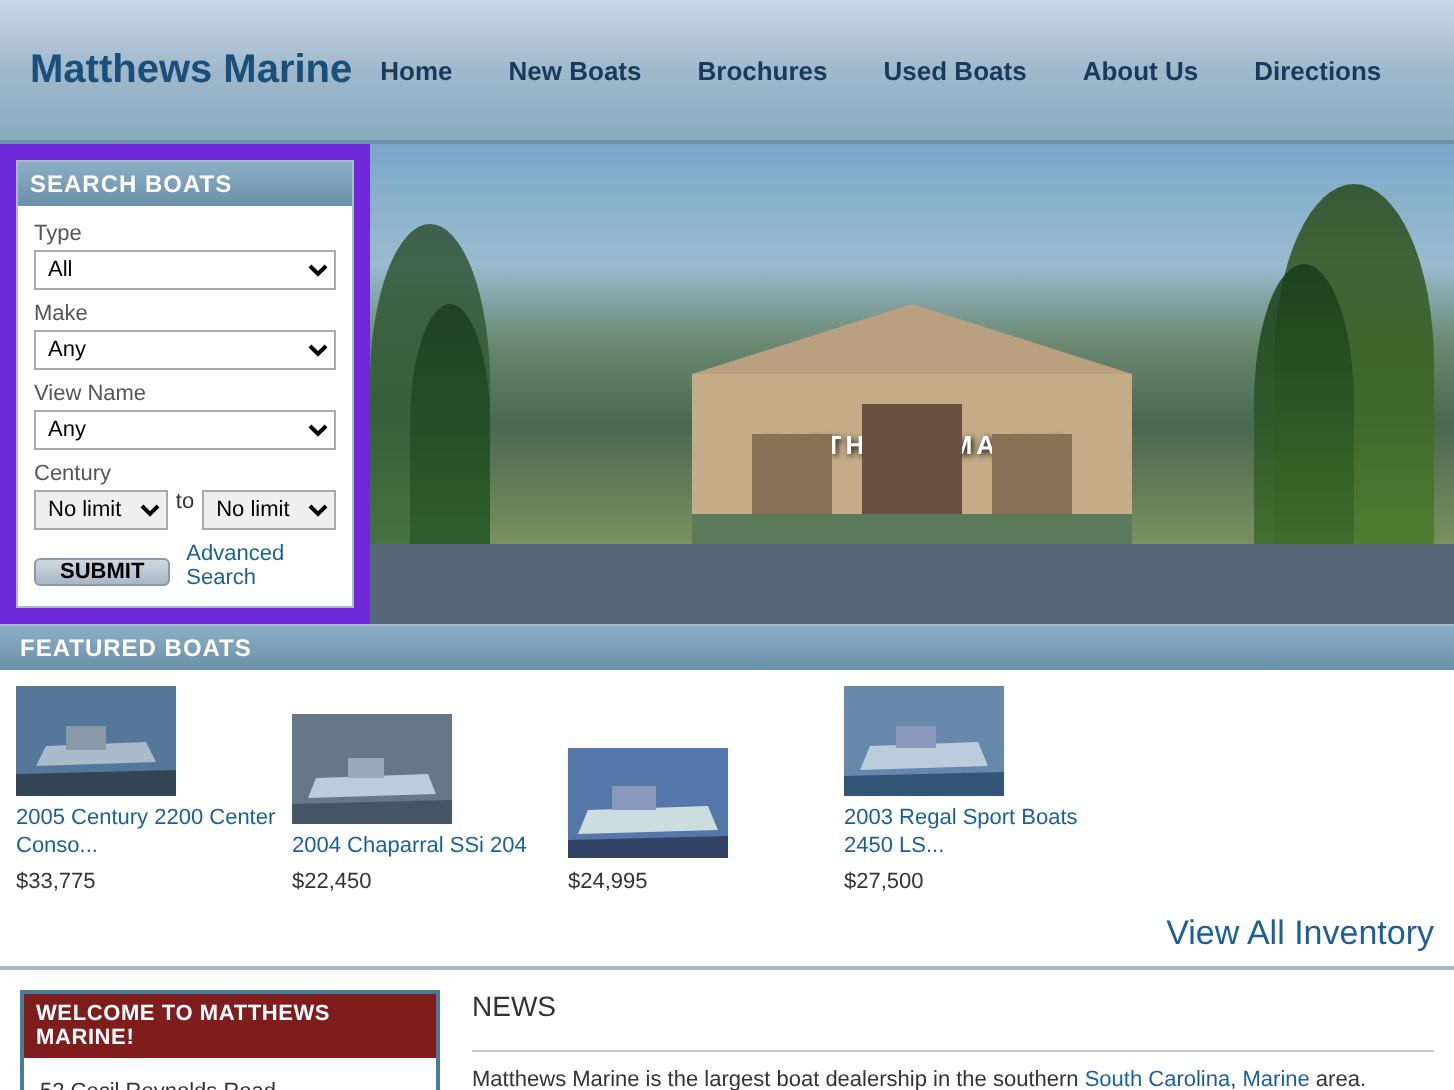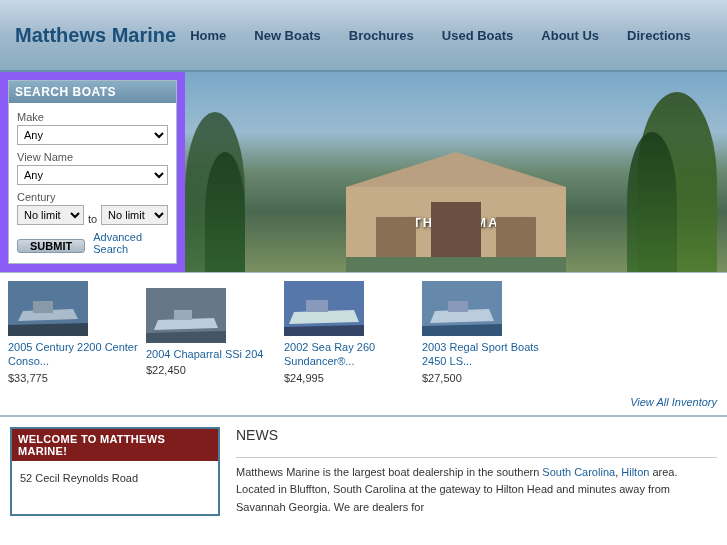--- a/index.html
+++ b/index.html
@@ -38,21 +38,21 @@
     #main-content {
       display: flex;
       gap: 0;
     }
 
     
     #sidebar {
       width: 185px;
       min-width: 185px;
       padding: 8px;
-      background: #8b5cf6;
+      background: #6d28d9;
     }
 
     
     #search-section {
       border: 1px solid #aabbc8;
       padding: 8px;
       background: #fff;
     }
     #search-section-title {
       background: linear-gradient(to bottom, #8aafc5, #6a8fa8);
@@ -74,21 +74,21 @@
     }
     .form-select {
       width: 100%;
       font-size: 11px;
       padding: 2px;
       border: 1px solid #aaa;
       background: #fff;
     }
     #length-row {
       display: flex;
-      align-items: flex-end;
+      align-items: flex-start;
       gap: 4px;
       font-size: 11px;
     }
     #length-row select {
       width: 68px;
       font-size: 11px;
       padding: 2px;
       border: 1px solid #aaa;
     }
     #submit-btn {
@@ -135,21 +135,21 @@
       color: #fff;
       font-weight: bold;
       font-size: 12px;
       padding: 4px 10px;
       letter-spacing: 0.5px;
     }
     #boats-grid {
       display: flex;
       padding: 8px;
       gap: 8px;
-      align-items: center;
+      align-items: flex-end;
     }
     .boat-card {
       width: 130px;
       cursor: pointer;
     }
     .boat-thumb {
       width: 80px;
       height: 55px;
       background: #667788;
       margin-bottom: 4px;
@@ -166,23 +166,22 @@
     .boat-price {
       font-size: 11px;
       color: #333;
     }
     #view-all-link {
       text-align: right;
       padding: 2px 10px 6px;
     }
     #view-all-link a {
       color: #1a5f9a;
-      font-size: 11px;
-      text-decoration: none;
-      font-style: italic;
+      font-size: 17px;
+      text-decoration: none;
     }
 
     
     #bottom-section {
       display: flex;
       border-top: 2px solid #aabbc8;
       padding: 10px;
       gap: 16px;
     }
     #contact-box {
@@ -246,20 +245,26 @@
     <a class="nav-item">Directions</a>
   </nav>
 </div>
 
 <div id="main-content">
 
   <div id="sidebar">
     <div id="search-section">
       <div id="search-section-title">SEARCH BOATS</div>
 
+      <div class="form-group">
+        <label class="form-label">Type</label>
+        <select class="form-select">
+          <option>All</option>
+        </select>
+      </div>
 
       <div class="form-group">
         <label class="form-label">Make</label>
         <select class="form-select">
           <option>Any</option>
         </select>
       </div>
 
       <div class="form-group">
         <label class="form-label">View Name</label>
@@ -307,20 +312,21 @@
           <div style="position:absolute;bottom:0;right:30px;width:40px;height:40px;background:#887055;"></div>
           <div style="position:absolute;bottom:0;left:50%;transform:translateX(-50%);width:50px;height:55px;background:#6a5040;"></div>
         </div>
         <div style="width:220px;height:15px;background:#5a7a5a;"></div>
       </div>
     </div>
   </div>
 </div>
 
 <div id="featured-section">
+  <div id="featured-title">FEATURED BOATS</div>
   <div id="boats-grid">
 
     <div class="boat-card">
       <div class="boat-thumb boat-thumb-1">
         <svg width="80" height="55" viewBox="0 0 80 55">
           <rect width="80" height="55" fill="#557799"></rect>
           <polygon points="10,40 70,38 65,28 15,30" fill="#aabbcc"></polygon>
           <rect x="25" y="20" width="20" height="12" fill="#889aa8"></rect>
           <polygon points="0,55 80,55 80,42 0,44" fill="#334455"></polygon>
         </svg>
@@ -344,21 +350,20 @@
 
     <div class="boat-card">
       <div class="boat-thumb boat-thumb-3">
         <svg width="80" height="55" viewBox="0 0 80 55">
           <rect width="80" height="55" fill="#5577aa"></rect>
           <polygon points="5,43 75,41 70,29 10,31" fill="#ccdde0"></polygon>
           <rect x="22" y="19" width="22" height="12" fill="#8899bb"></rect>
           <polygon points="0,55 80,55 80,44 0,46" fill="#334466"></polygon>
         </svg>
       </div>
-      <a class="boat-name">2002 Sea Ray 260 Sundancer®...</a>
       <span class="boat-price">$24,995</span>
     </div>
 
     <div class="boat-card">
       <div class="boat-thumb boat-thumb-4">
         <svg width="80" height="55" viewBox="0 0 80 55">
           <rect width="80" height="55" fill="#6688aa"></rect>
           <polygon points="8,42 72,40 67,28 13,30" fill="#bbccdd"></polygon>
           <rect x="26" y="20" width="20" height="11" fill="#8899bb"></rect>
           <polygon points="0,55 80,55 80,43 0,45" fill="#335577"></polygon>
@@ -386,17 +391,17 @@
       
       
       
       
     </div>
   </div>
 
   <div id="news-box">
     <div id="news-title">NEWS</div>
     <div id="news-text">
-      <span>Matthews Marine is the largest boat dealership in the southern </span><a class="news-link">South Carolina</a><span>, </span><a class="news-link">Hilton</a><span> area. Located in Bluffton, South Carolina at the gateway to Hilton Head and minutes away from Savannah Georgia. We are dealers for </span>
+      <span>Matthews Marine is the largest boat dealership in the southern </span><a class="news-link">South Carolina</a><span>, </span><a class="news-link">Marine</a><span> area. Located in Bluffton, South Carolina at the gateway to Hilton Head and minutes away from Savannah Georgia. We are dealers for </span>
     </div>
   </div>
 
 </div>
 
 </body></html>

